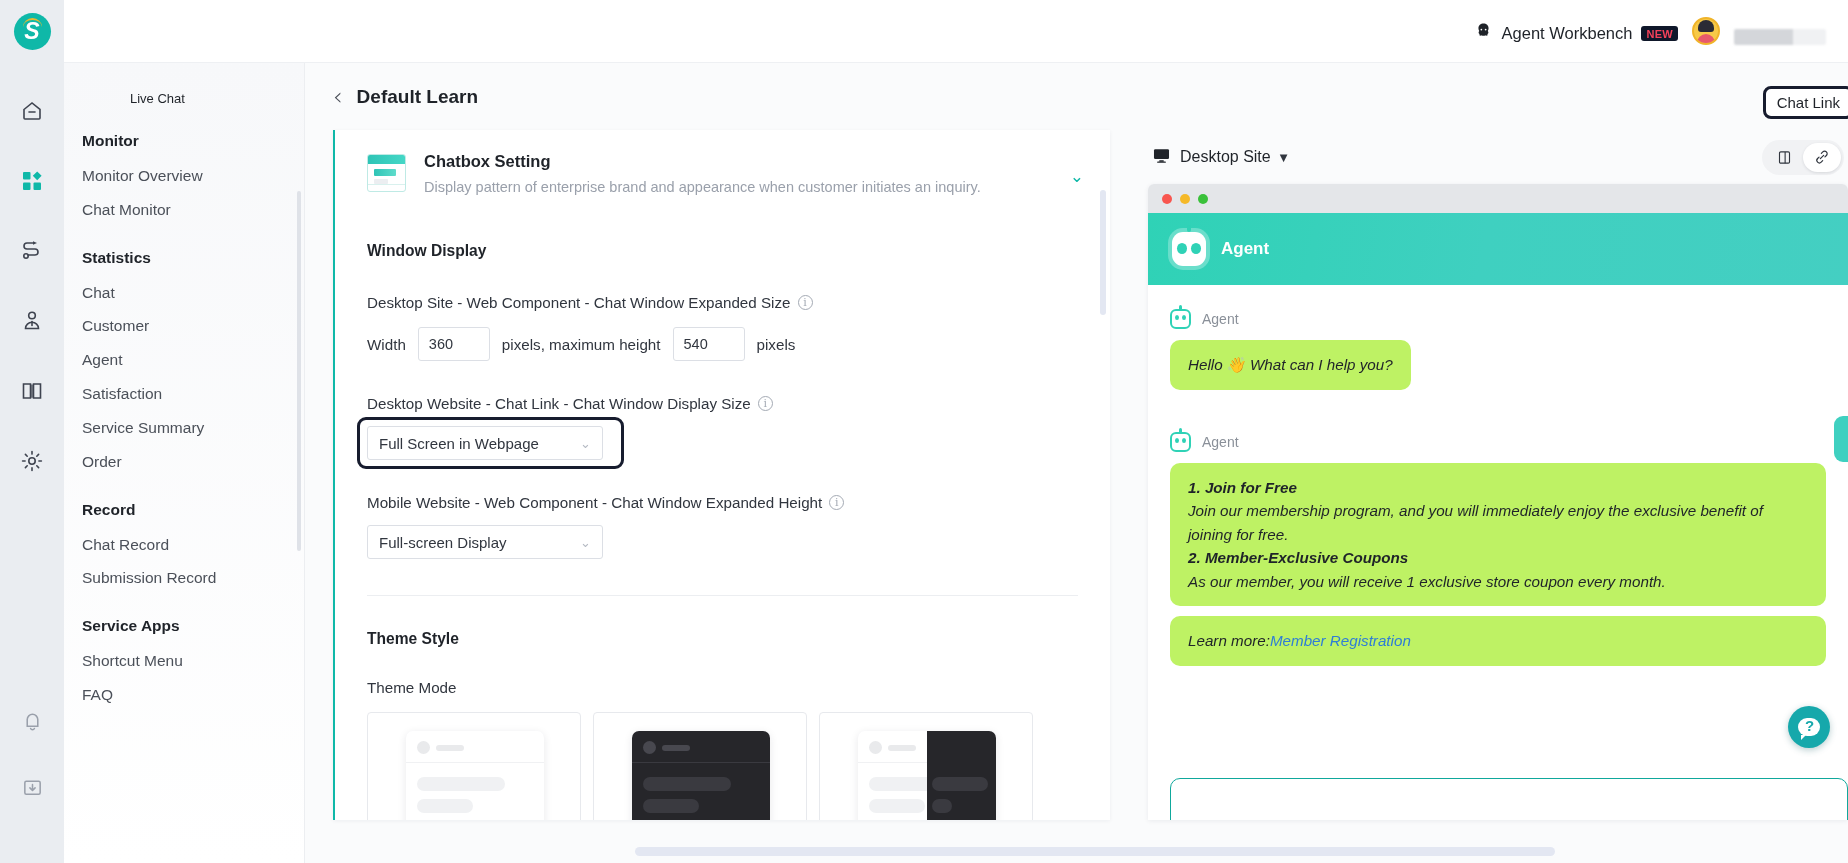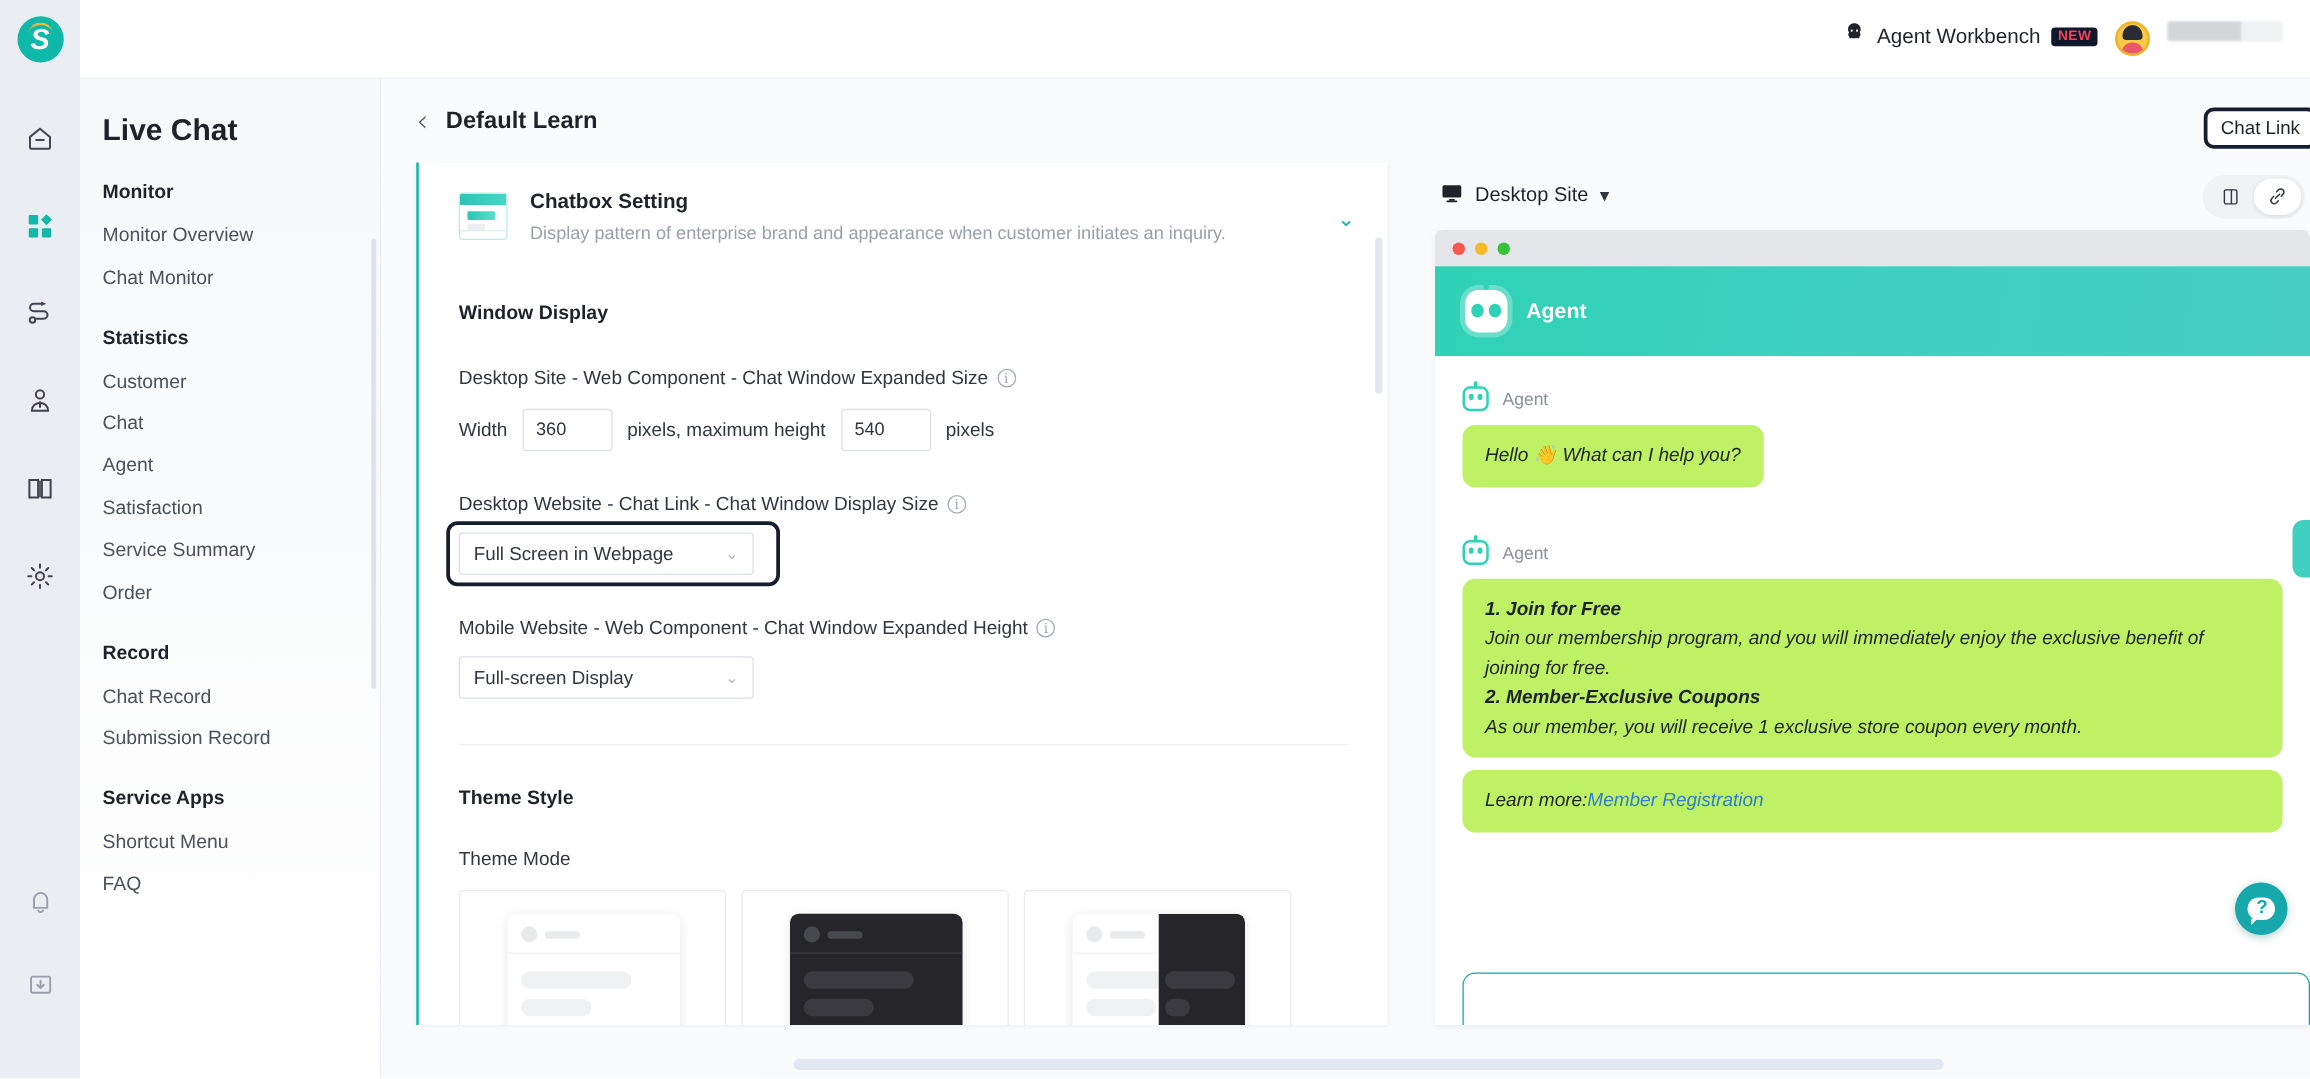--- a/index.html
+++ b/index.html
@@ -12,21 +12,21 @@
   }
   #app { position: relative; width: 1848px; height: 863px; }
 
   
   .topbar {
     position: absolute; top: 0; left: 0; width: 1848px; height: 63px;
     background: #ffffff; border-bottom: 1px solid #eef0f3;
     display: flex; align-items: center; justify-content: flex-end;
     padding-right: 22px; z-index: 30;
   }
-  .topbar-right { display: flex; align-items: flex-start; gap: 14px; }
+  .topbar-right { display: flex; align-items: flex-end; gap: 14px; }
   .workbench { display: flex; align-items: center; gap: 9px; cursor: pointer; }
   .workbench-label { font-size: 16.5px; color: #1f2329; }
   .badge-new {
     background: #0f172a; color: #f5415a; font-size: 11px; font-weight: bold;
     padding: 1.5px 5px; border-radius: 3px; letter-spacing: .3px;
   }
   .avatar {
     width: 28px; height: 28px; border-radius: 50%;
     background: #f7c948; border: 2px solid #f0b429;
     position: relative; overflow: hidden; flex: none;
@@ -71,21 +71,21 @@
   .rail-bottom { margin-top: auto; padding-bottom: 38px; display: flex; flex-direction: column; align-items: center; }
   .rail-bottom .rail-btn { color: #9aa0ab; margin-bottom: 10px; }
 
   
   .nav {
     position: absolute; top: 63px; left: 64px; width: 241px; height: 800px;
     background: linear-gradient(180deg,#f7f8fa 0%, #ffffff 100%);
     border-right: 1px solid #eceef1; padding: 28px 0 0 18px;
     overflow: hidden; z-index: 20;
   }
-  .nav-title { font-size: 24px; font-weight: bold; color: #1f2329; margin-bottom: 26px; }
+  .nav-title { font-size: 13px; font-weight: normal; color: #1f2329; margin-bottom: 26px; margin-left: 48px; }
   .nav-group { font-size: 15.5px; font-weight: bold; color: #1f2329; margin: 22px 0 9px; }
   .nav-group:first-of-type { margin-top: 0; }
   .nav-item {
     font-size: 15.5px; color: #4b5059; padding: 8px 0; cursor: pointer; line-height: 1.15;
   }
   .nav-scrollbar {
     position: absolute; right: 3px; top: 128px; width: 4px; height: 360px;
     background: #dfe2e8; border-radius: 2px;
   }
 
@@ -366,22 +366,22 @@
   </div>
 
   <div class="nav">
     <div class="nav-title">Live Chat</div>
 
     <div class="nav-group">Monitor</div>
     <div class="nav-item">Monitor Overview</div>
     <div class="nav-item">Chat Monitor</div>
 
     <div class="nav-group">Statistics</div>
+    <div class="nav-item">Chat</div>
     <div class="nav-item">Customer</div>
-    <div class="nav-item">Chat</div>
     <div class="nav-item">Agent</div>
     <div class="nav-item">Satisfaction</div>
     <div class="nav-item">Service Summary</div>
     <div class="nav-item">Order</div>
 
     <div class="nav-group">Record</div>
     <div class="nav-item">Chat Record</div>
     <div class="nav-item">Submission Record</div>
 
     <div class="nav-group">Service Apps</div>

